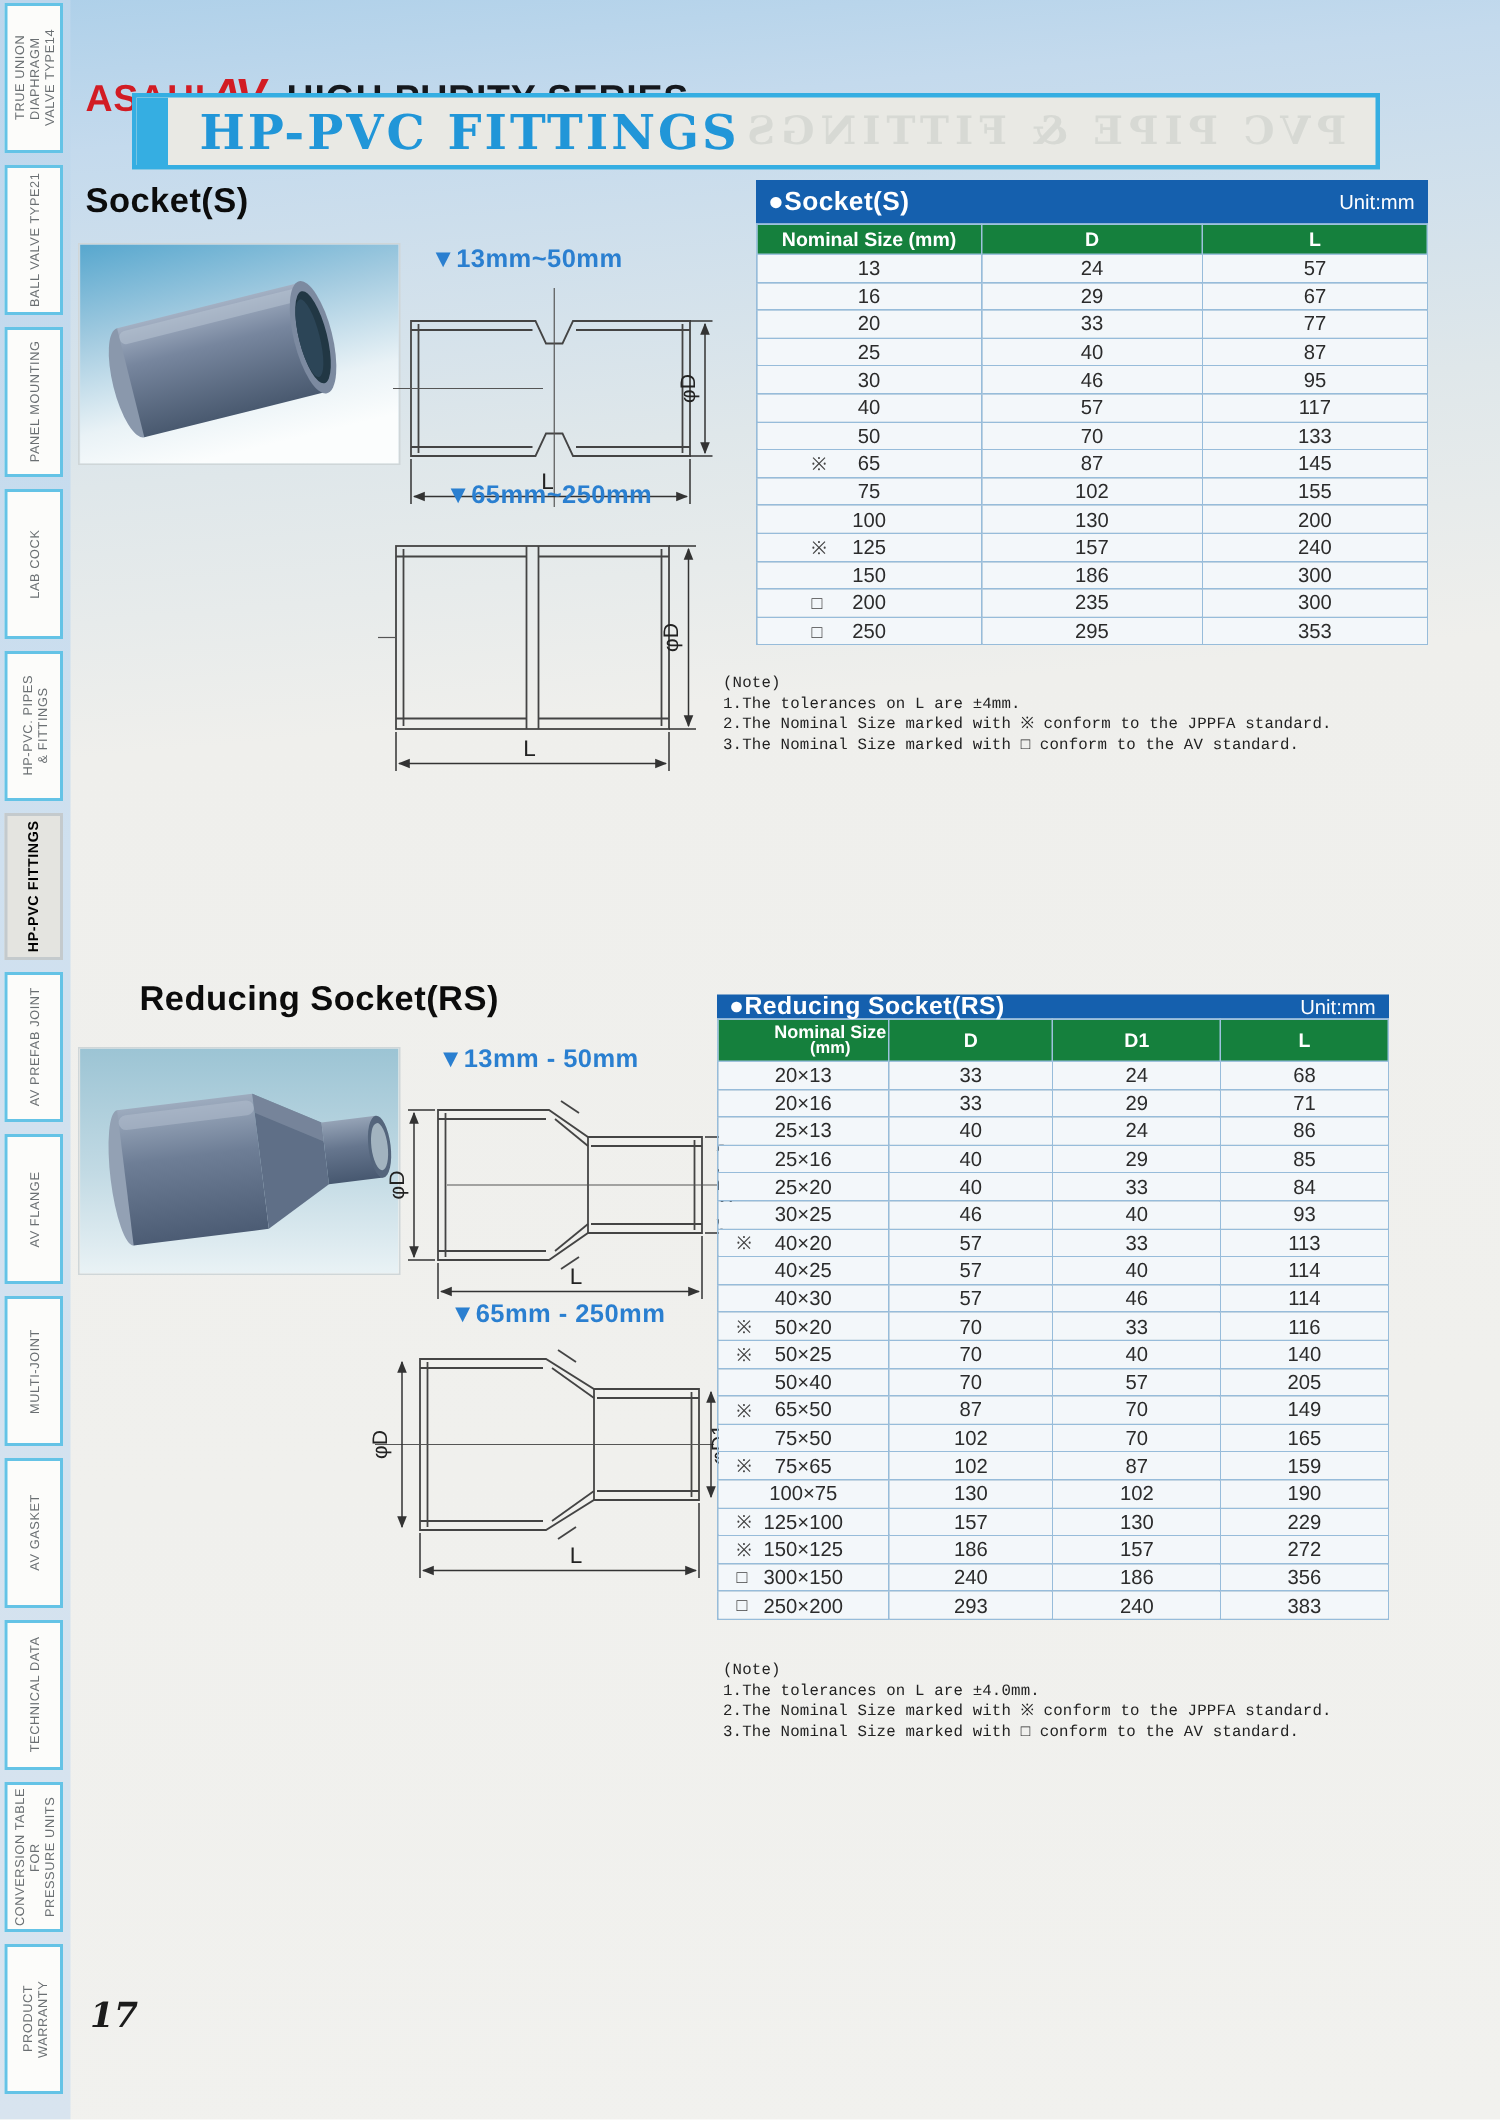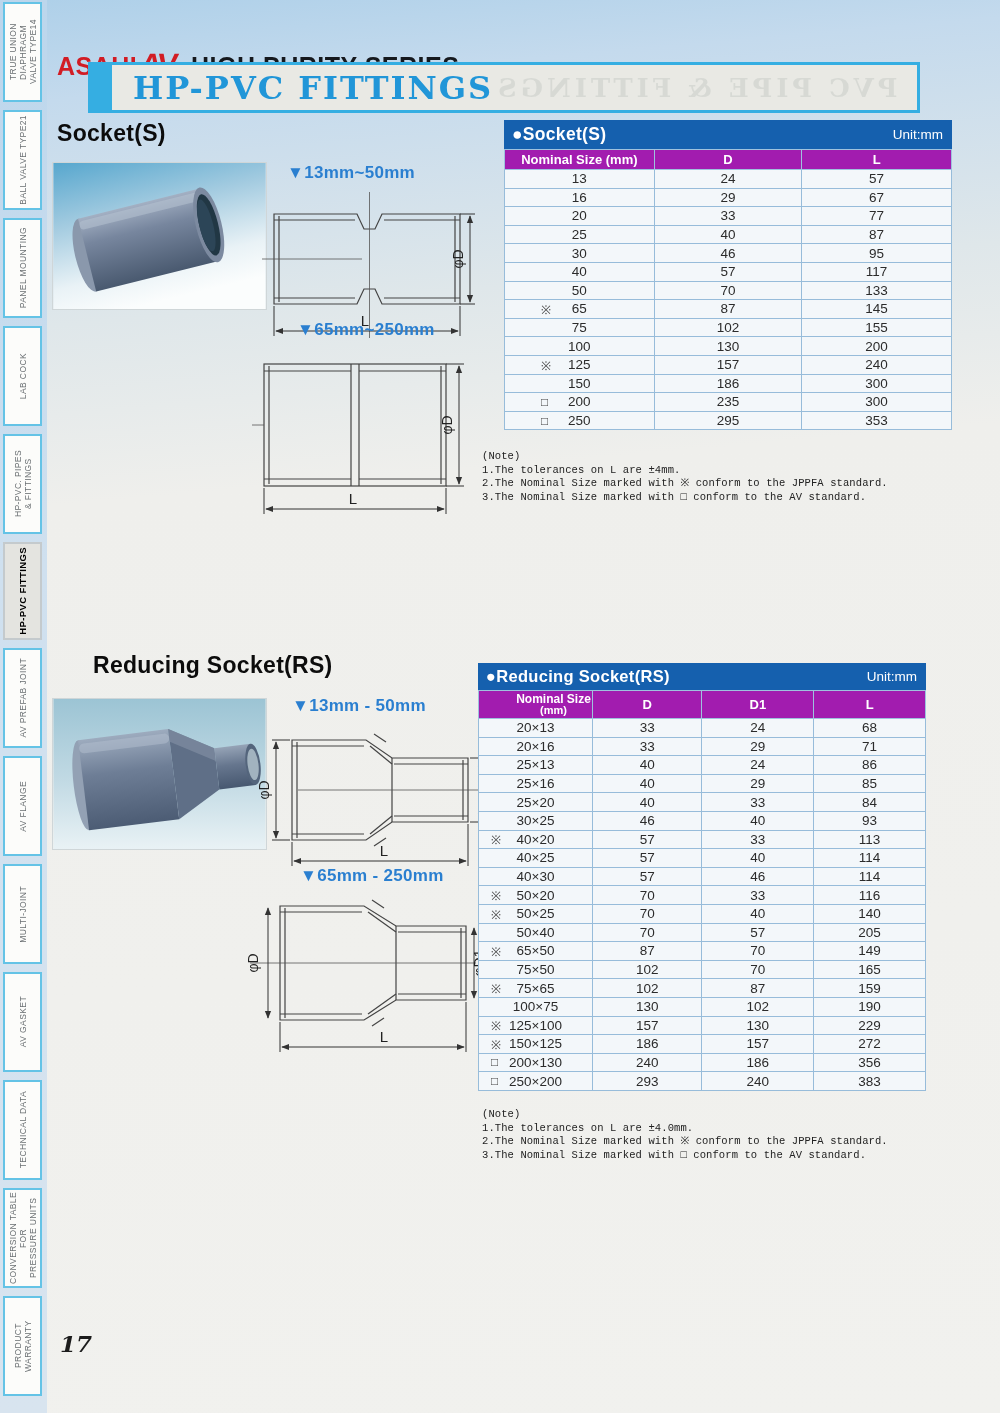--- a/index.html
+++ b/index.html
@@ -42,21 +42,21 @@
 
   .photo { position:absolute; border:1px solid #cfd6d8; }
 
   
   .tablebox { position:absolute; width:448px; }
   .tbar { height:29px; background:#1560ae; color:#fff; display:flex; align-items:center;
           justify-content:space-between; padding:0 9px 0 8px; }
   .tbar .ttl { font-size:17.5px; font-weight:bold; letter-spacing:.3px; }
   .tbar .unit { font-size:13.5px; }
   table { width:100%; border-collapse:collapse; table-layout:fixed; }
-  th { background:#a21caf; color:#fff; font-size:13px; font-weight:bold;
+  th { background:#15803d; color:#fff; font-size:13px; font-weight:bold;
        border:1px solid #9ec2de; padding:2px 0; }
   th .sub { font-size:11px; font-weight:bold; display:block; line-height:11px; }
   td { background:#f3f7fa; border:1px solid #97bcda; text-align:center;
        font-size:13.5px; color:#2b2b2b; height:18.6px; padding:0; position:relative; }
   .marker { position:absolute; top:50%; transform:translateY(-50%); font-size:12px; color:#444; }
   #socket-table .marker { left:36px; }
   #reducing-table .marker { left:12px; }
 
   .notes { position:absolute; font-size:10.5px; line-height:13.5px; color:#222; letter-spacing:.1px;font-family:Liberation Mono, monospace; }
 
@@ -424,21 +424,21 @@
     <line x1="16" y1="132" x2="16" y2="162"></line>
     <line x1="202" y1="112" x2="202" y2="162"></line>
     <line x1="18" y1="157" x2="200" y2="157" marker-start="url(#arr4)" marker-end="url(#arr4)"></line>
   </g>
   <text x="-6" y="73" font-size="14" fill="#222" text-anchor="middle" transform="rotate(-90 -6 73)">φD</text>
   <text x="220" y="73" font-size="14" fill="#222" text-anchor="middle" transform="rotate(-90 220 73)">φD1</text>
   <text x="120" y="152" font-size="15" fill="#222" text-anchor="middle">L</text>
 </svg>
 
 <div class="tablebox" style="left:478px; top:663px;">
-  <div class="tbar" style="height:27px;">
+  <div class="tbar" style="height:16px;">
     <span class="ttl" style="font-size:16.5px;">●Reducing Socket(RS)</span>
     <span class="unit">Unit:mm</span>
   </div>
   <table id="reducing-table">
     <colgroup>
         <col style="width:25.5%">
         <col style="width:24.5%">
         <col style="width:25%">
         <col style="width:25%">
       </colgroup>
@@ -556,21 +556,21 @@
           <td>130</td>
           <td>229</td>
         </tr>
         <tr>
           <td><span class="marker">※</span><span>150×125</span></td>
           <td>186</td>
           <td>157</td>
           <td>272</td>
         </tr>
         <tr>
-          <td><span class="marker">□</span><span>200×130</span></td>
+          <td><span class="marker">□</span><span>300×150</span></td>
           <td>240</td>
           <td>186</td>
           <td>356</td>
         </tr>
         <tr>
           <td><span class="marker">□</span><span>250×200</span></td>
           <td>293</td>
           <td>240</td>
           <td>383</td>
         </tr>

